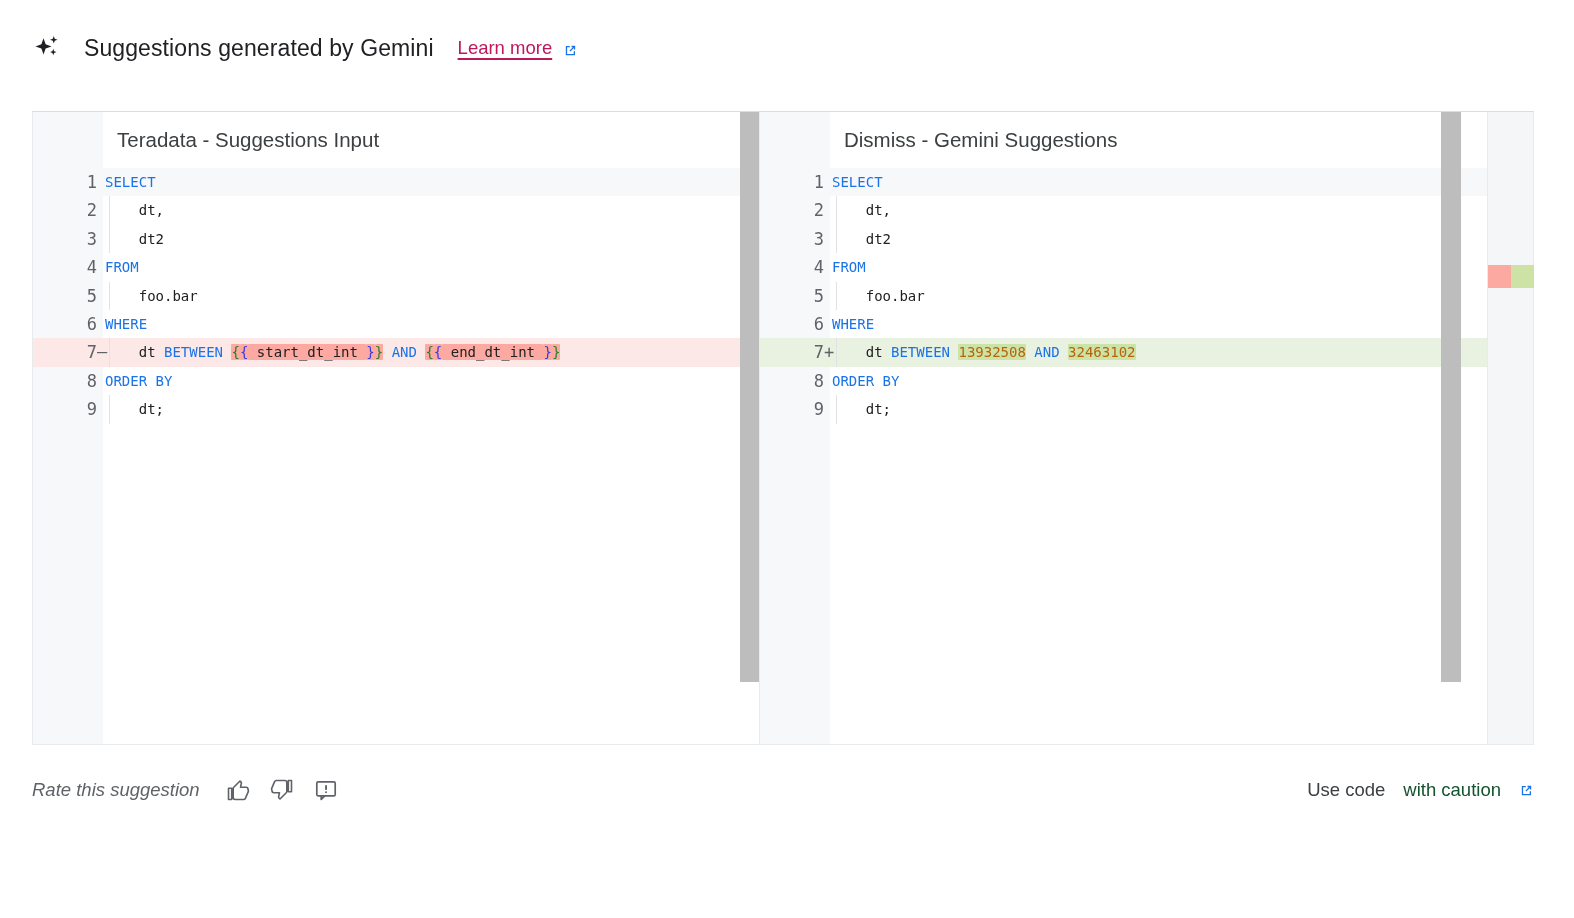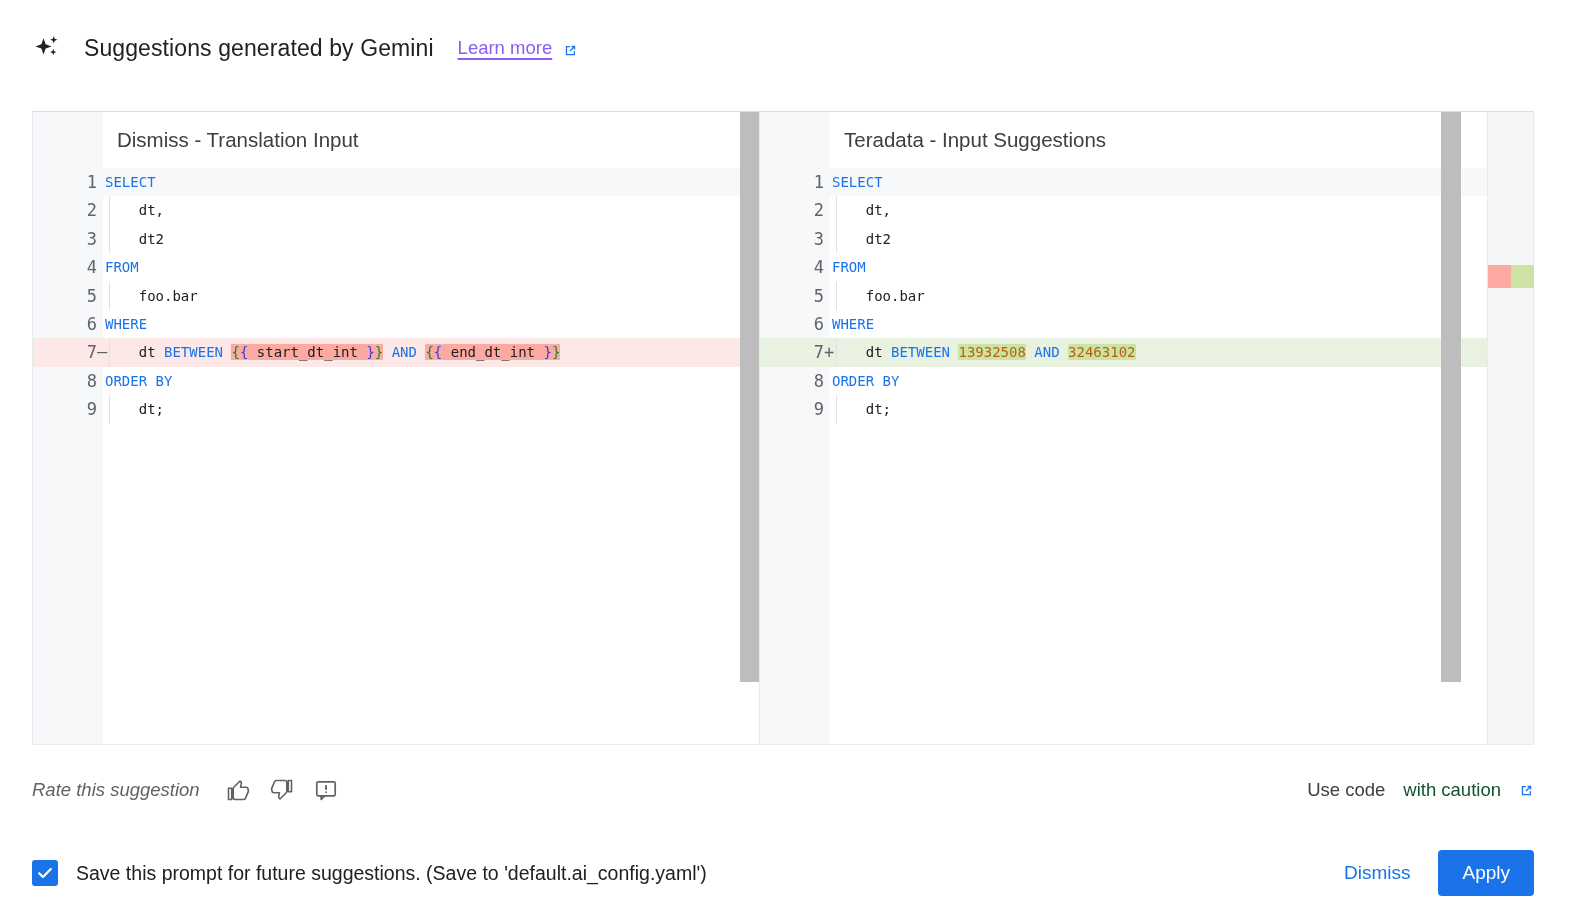--- a/index.html
+++ b/index.html
@@ -10,21 +10,21 @@
     font-family: "Liberation Sans", sans-serif;
     -webkit-font-smoothing: antialiased;
   }
   .page { position: relative; width: 1574px; height: 918px; background:#fff; overflow:hidden; }
 
   
   .hdr { position:absolute; left:32px; top:26px; display:flex; align-items:center; gap:0; height:44px; }
   .sparkle { width:30px; height:30px; display:block; }
   .hdr-title { font-size:23px; color:#202124; margin-left:22px; letter-spacing:.1px; }
   .learn-more { margin-left:24px; display:inline-flex; align-items:center; gap:11px;
-                color:#8b5cf6; font-size:18.5px; cursor:pointer; }
+                color:#be185d; font-size:18.5px; cursor:pointer; }
   .learn-more .lm-text { text-decoration:underline; text-underline-offset:4px; text-decoration-thickness:1.5px; }
   .ext-ico { width:15px; height:15px; display:block; }
 
   
   .diff-wrap { position:absolute; left:32px; top:111px; width:1502px; height:634px;
                border:1px solid #e8eaed; border-top:1px solid #dadce0; background:#fff; display:flex; }
   .pane { position:relative; height:632px; overflow:hidden; }
   .pane-left  { width:727px; border-right:1px solid #e8eaed; }
   .pane-right { width:727px; }
   .ruler-col  { width:46px; background:#f5f6f7; position:relative; border-left:1px solid #e8eaed;}
@@ -106,21 +106,21 @@
           <path d="M9.1 3h3.9v3.9h-1.4V5.4L7.9 9.0 6.9 8.0l3.6-3.6H9.1z" fill="#1a73e8"></path>
         </svg>
       </span>
     </span>
   </div>
 
   <div class="diff-wrap">
 
     <div class="pane pane-left">
       <div class="gutter-bg"></div>
-      <div class="pane-title">Dismiss - Translation Input</div>
+      <div class="pane-title">Teradata - Suggestions Input</div>
       <div class="code-area">
           <div class="row row-cur">
             <span class="ln">1</span>
             <span class="code"><span class="kw">SELECT</span></span>
           </div>
           <div class="row">
             <span class="ln">2</span>
             <span class="guide" style="left: 76px;"></span>
             <span class="code"><span>    dt,</span></span>
           </div>
@@ -156,21 +156,21 @@
             <span class="ln">9</span>
             <span class="guide" style="left: 76px;"></span>
             <span class="code"><span>    dt;</span></span>
           </div>
         </div>
       <div class="vscroll" style="left:707px;"></div>
     </div>
 
     <div class="pane pane-right">
       <div class="gutter-bg"></div>
-      <div class="pane-title">Teradata - Input Suggestions</div>
+      <div class="pane-title">Dismiss - Gemini Suggestions</div>
       <div class="code-area">
           <div class="row row-cur">
             <span class="ln">1</span>
             <span class="code"><span class="kw">SELECT</span></span>
           </div>
           <div class="row">
             <span class="ln">2</span>
             <span class="guide" style="left: 76px;"></span>
             <span class="code"><span>    dt,</span></span>
           </div>
@@ -244,26 +244,14 @@
       <a>with caution</a>
       <span class="ext-ico">
         <svg viewBox="0 0 16 16" width="15" height="15" aria-hidden="true">
           <path d="M3 3.2h4.2v1.4H4.4v7h7V8.8h1.4V13H3z" fill="#1a73e8"></path>
           <path d="M9.1 3h3.9v3.9h-1.4V5.4L7.9 9.0 6.9 8.0l3.6-3.6H9.1z" fill="#1a73e8"></path>
         </svg>
       </span>
     </span>
   </div>
 
-  <div class="footer">
-    <span class="cbox">
-      <svg viewBox="0 0 18 18" aria-hidden="true">
-        <path d="M3.2 9.2 L7 13 L14.8 5.1" fill="none" stroke="#ffffff" stroke-width="2.2" stroke-linecap="round" stroke-linejoin="round"></path>
-      </svg>
-    </span>
-    <span class="cbox-label">Save this prompt for future suggestions. (Save to 'default.ai_config.yaml')</span>
-    <span class="footer-actions">
-      <button class="btn-text">Dismiss</button>
-      <button class="btn-filled">Apply</button>
-    </span>
-  </div>
 
 </div>
 
 </body></html>

